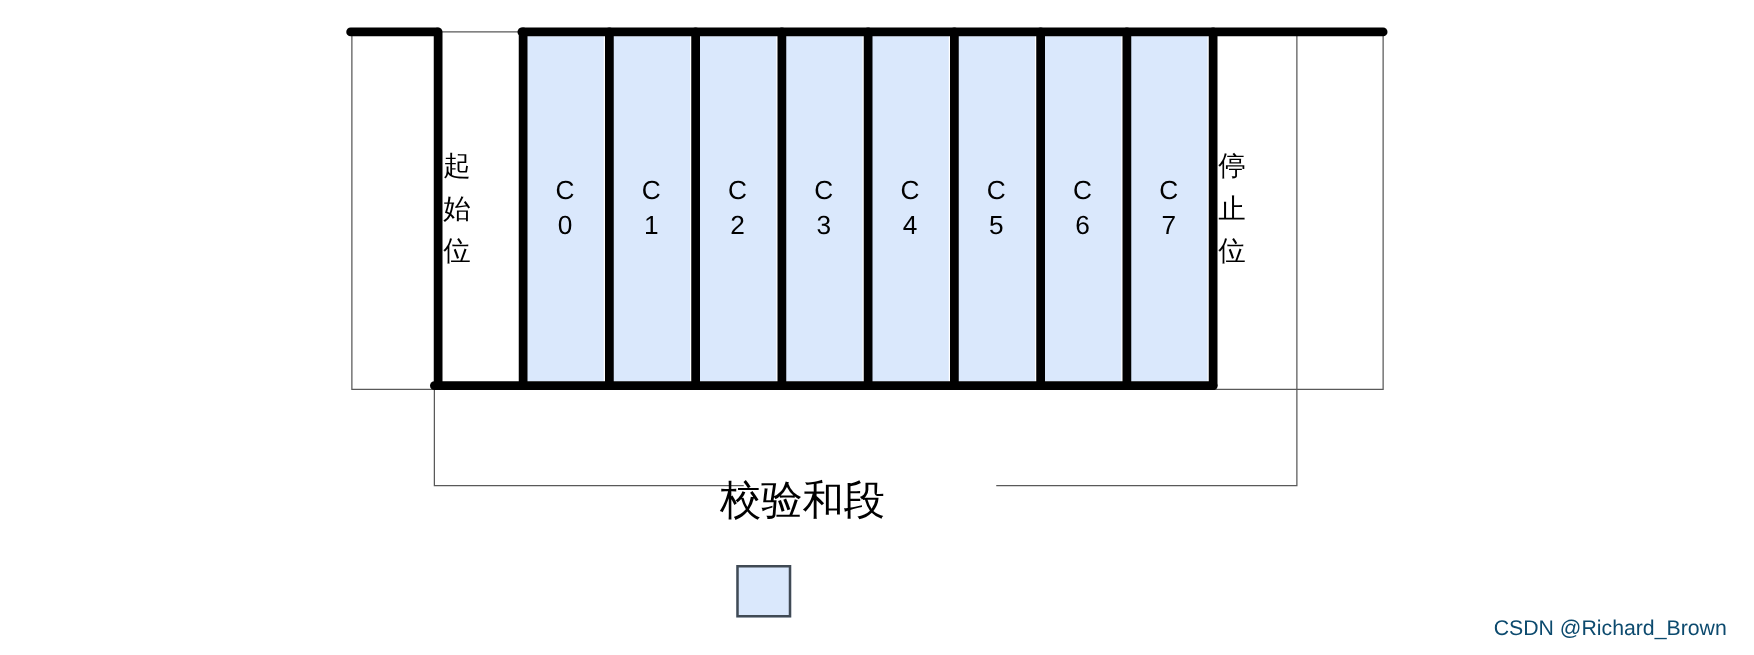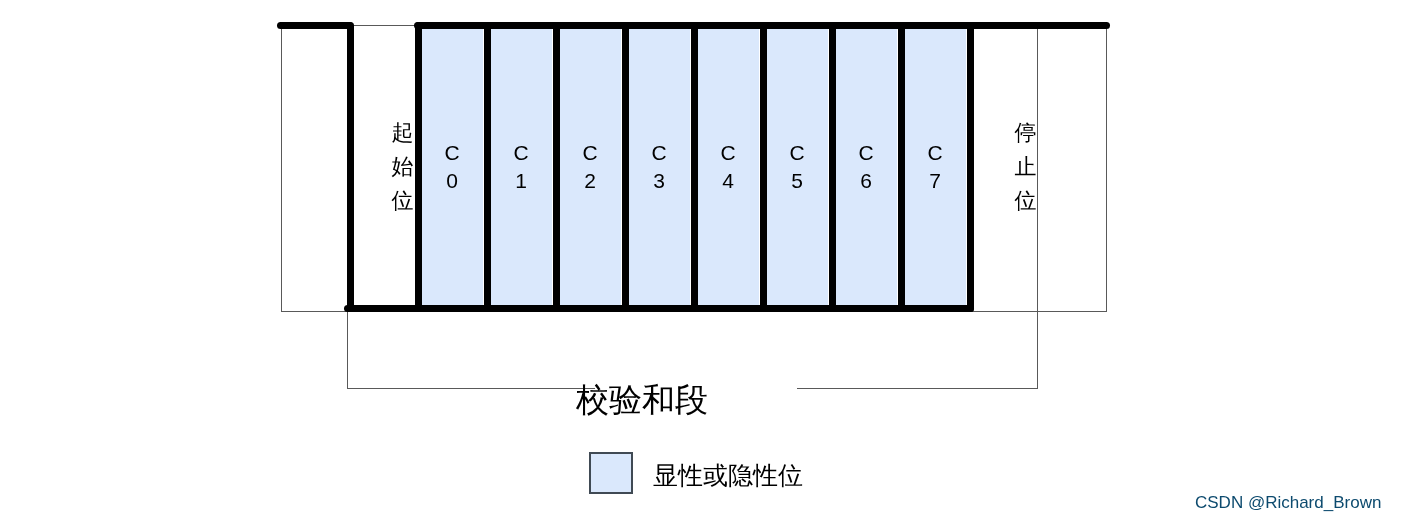--- a/index.html
+++ b/index.html
@@ -68,21 +68,21 @@
     display: flex;
     flex-direction: column;
   }
   
   .side-cell {
     position: absolute;
     top: 29px;
     height: 276px;
     display: flex;
     align-items: center;
-    justify-content: flex-end;
+    justify-content: flex-start;
   }
   .vtext {
     font-size: 22px;
     line-height: 1.55;
     width: 1.05em;
     word-break: break-all;
     text-align: center;
   }
   .bracket-label {
     position: absolute;
@@ -194,17 +194,16 @@
   <div class="vbar" style="left:828.5px;"></div>
   <div class="vbar" style="left:897.5px;"></div>
   <div class="vbar" style="left:966.5px;"></div>
 
   <div class="vline" style="left:347px; top:312px; height:76px;"></div>
   <div class="hline" style="left:347px; top:388px; width:248px;"></div>
   <div class="hline" style="left:797px; top:388px; width:241px;"></div>
   <div class="bracket-label">校验和段</div>
 
   <div class="legend-swatch"></div>
-  <div class="legend-label">显性或隐性位</div>
 
   <div class="watermark">CSDN @Richard_Brown</div>
 
 </div>
 
 </body></html>

